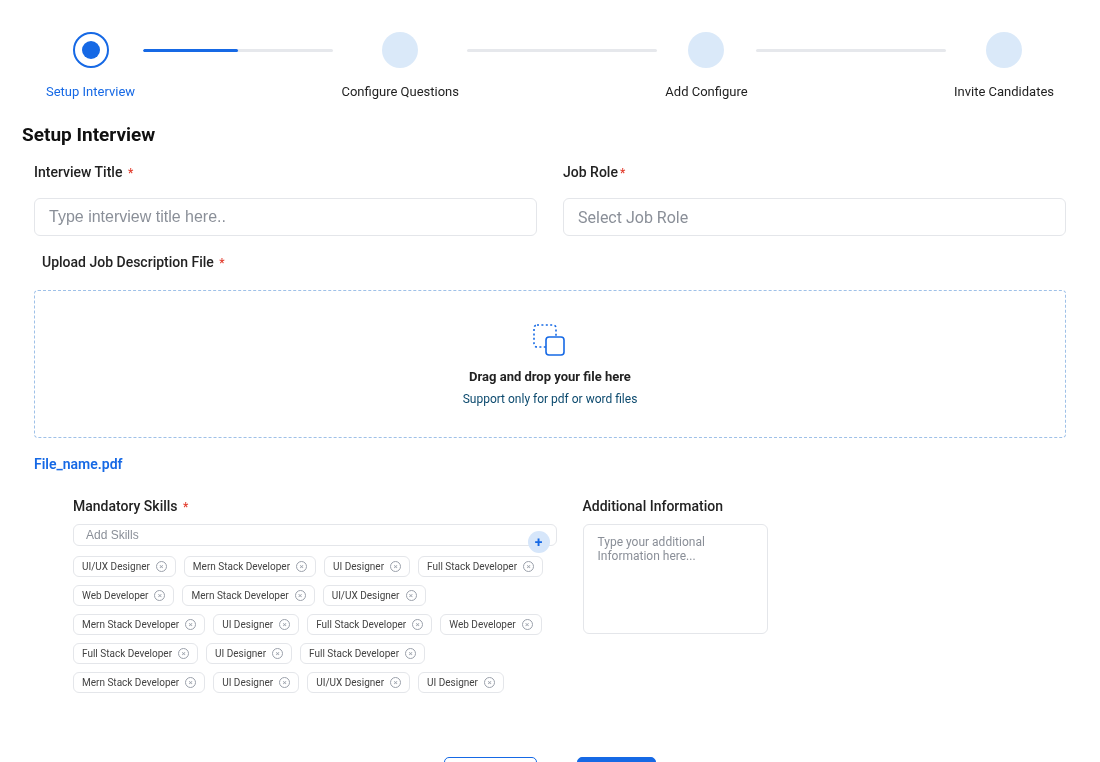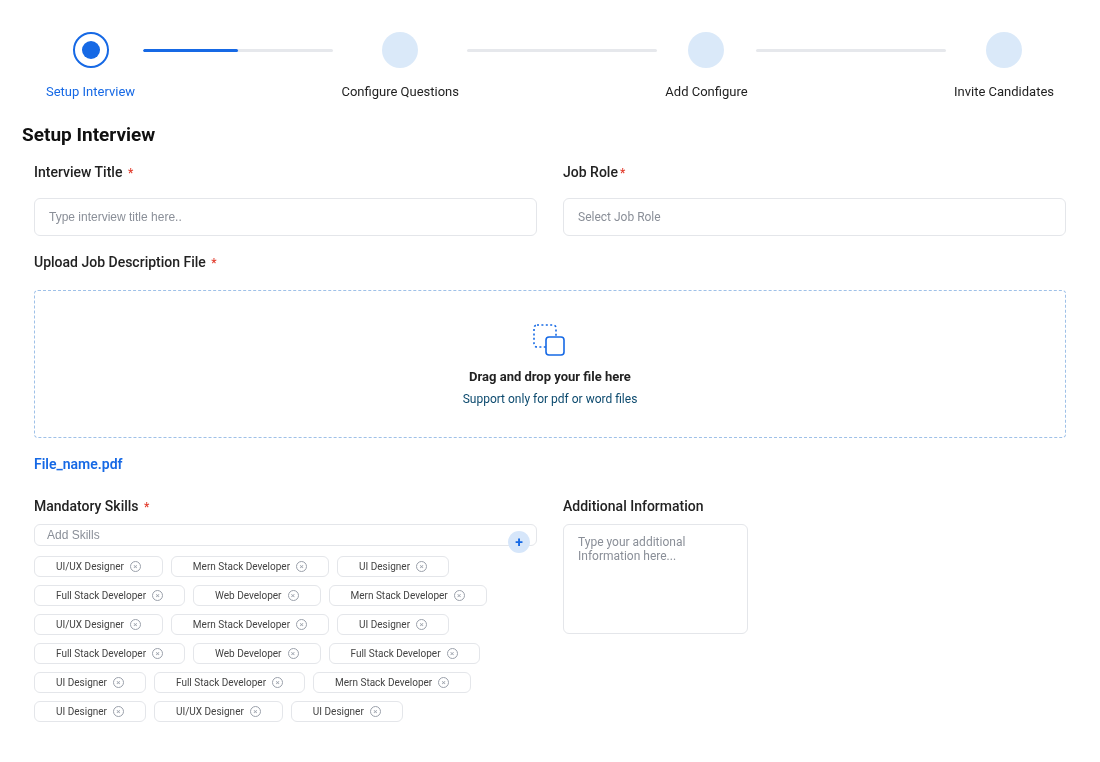--- a/index.html
+++ b/index.html
@@ -92,38 +92,38 @@
     color: #222;
     margin-bottom: 10px;
   }
   .asterisk { color: #e23b2c; font-size: 12px; margin-left: 2px; }
 
   .text-input, .select-input {
     height: 38px;
     border: 1px solid #e4e6ea;
     border-radius: 6px;
     padding: 0 14px;
-    font-size: 12px;
+    font-size: 16px;
     color: #222;
     outline: none;
     background: #fff;
   }
   .text-input::placeholder, .select-input { color: #8a8f98; }
   .select-input {
     display:flex; align-items:center;
     color:#8a8f98;
     cursor: pointer;
   }
 
   .upload-label {
     font-size: 14px;
     font-weight: 500;
     color: #222;
     margin-bottom: 12px;
-    margin-left: 0;
+    margin-left: 8px;
   }
   .dropzone {
     border: 1px dashed #9fc1e8;
     border-radius: 4px;
     height: 148px;
     display:flex;
     flex-direction:column;
     align-items:center;
     justify-content:center;
     text-align:center;
@@ -147,20 +147,21 @@
     font-size: 14px;
     font-weight: 600;
     margin-top: 10px;
     text-decoration: none;
   }
 
   .lower-row {
     display:flex;
     gap:26px;
     margin-top: 26px;
+    margin-left: 39px;
   }
 
   .skills-col { flex:1; }
   .info-col { flex:1; }
 
   .skills-input-wrap {
     position: relative;
     border: 1px solid #e4e6ea;
     border-radius: 6px;
     height: 22px;
@@ -184,21 +185,21 @@
     line-height:1;
   }
 
   .chips {
     margin-top: 10px;
     display:flex; flex-wrap: wrap; gap: 8px;
   }
   .chip {
     border: 1px solid #e4e6ea;
     border-radius: 6px;
-    padding: 4px 21px;
+    padding: 4px 8px;
     font-size: 10px;
     color: #444;
     display:flex; align-items:center; gap:6px;
     background:#fff;
     white-space: nowrap;
   }
   .chip .x {
     width: 11px; height:11px; border:1px solid #9ba1ab; border-radius:50%;
     display:flex; align-items:center; justify-content:center;
     font-size:8px; color:#9ba1ab; line-height:1;

